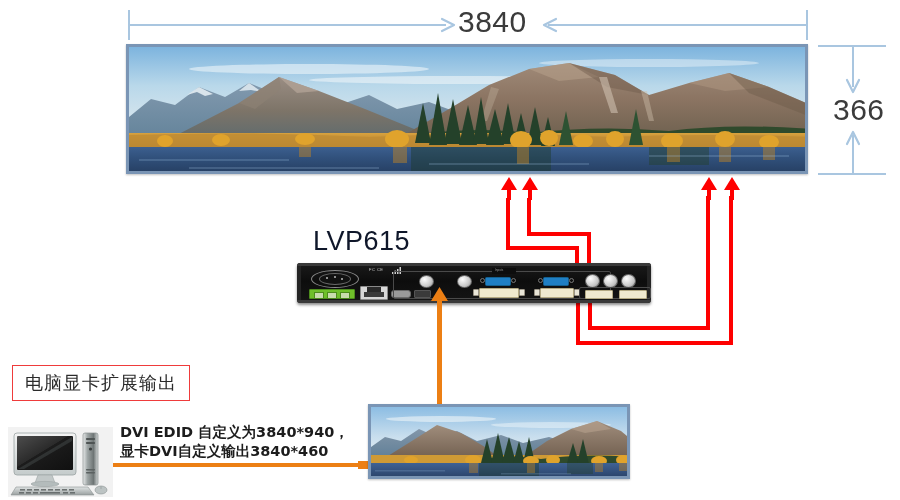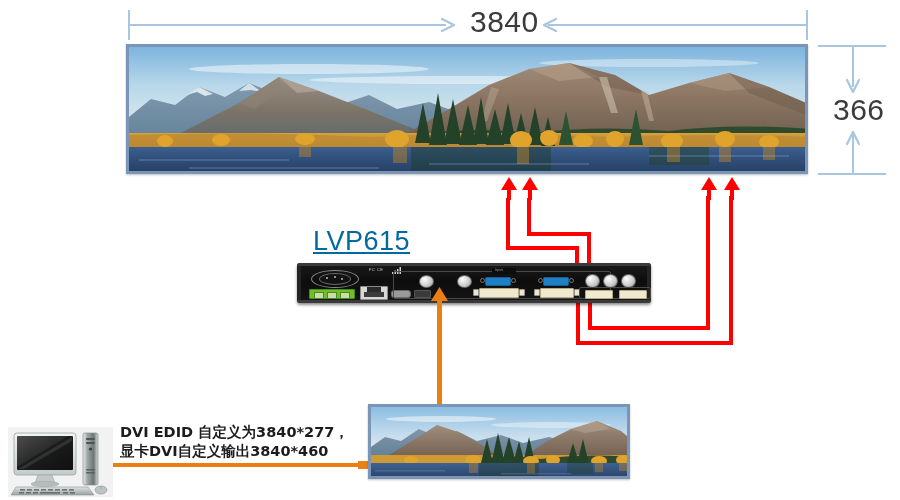--- a/index.html
+++ b/index.html
@@ -62,24 +62,23 @@
   .pano {
     position: absolute;
     inset: 0;
     overflow: hidden;
   }
 
   
   .lvp-title {
     position: absolute;
     font-size: 27px;
-    color: #0369a1;
+    color: #0f172a;
     letter-spacing: 0.5px;
     white-space: nowrap;
-    text-decoration: underline;
   }
   .redbox {
     position: absolute;
     box-sizing: border-box;
     border: 1.5px solid #ef3b3b;
     background: #ffffff;
     display: flex;
     align-items: center;
     justify-content: center;
   }
@@ -228,21 +227,21 @@
   <div class="dimline-h" style="left:128px; top:24px; width:318px;"></div>
   <svg class="arrowhead" style="left:440px; top:15px;" width="20" height="20" viewBox="0 0 20 20">
     <path d="M2,4 L14,10 L2,16" fill="none" stroke="#a9c6e0" stroke-width="2.2" stroke-linecap="round" stroke-linejoin="round"></path>
   </svg>
 
   <div class="dimline-h" style="left:548px; top:24px; width:258px;"></div>
   <svg class="arrowhead" style="left:538px; top:15px;" width="20" height="20" viewBox="0 0 20 20">
     <path d="M18,4 L6,10 L18,16" fill="none" stroke="#a9c6e0" stroke-width="2.2" stroke-linecap="round" stroke-linejoin="round"></path>
   </svg>
 
-  <div class="dimlabel nosel" style="left:470px; top:5px;">3840</div>
+  <div class="dimlabel nosel" style="left:458px; top:5px;">3840</div>
 
   <div class="screen-frame" style="left:126px; top:44px; width:682px; height:130px;">
     <div class="pano">
       <svg width="682" height="130" viewBox="0 0 682 130" preserveAspectRatio="none">
         <defs>
           <linearGradient id="sky" x1="0" y1="0" x2="0" y2="1">
             <stop offset="0%" stop-color="#7db4de"></stop>
             <stop offset="45%" stop-color="#b9d8ea"></stop>
             <stop offset="100%" stop-color="#dfe9ee"></stop>
           </linearGradient>
@@ -550,22 +549,25 @@
         <g opacity="0.2" fill="#9fc2e2">
           <rect x="4" y="63" width="70" height="1.5"></rect>
           <rect x="30" y="69" width="80" height="1.5"></rect>
           <rect x="130" y="66" width="70" height="1.5"></rect>
           <rect x="180" y="71" width="70" height="1.5"></rect>
         </g>
       </svg>
     </div>
   </div>
 
-
-  <div class="calloutText nosel" style="left:120px; top:423px;">DVI EDID 自定义为3840*277，</div>
+  <div class="redbox" style="left:12px; top:365px; width:178px; height:36px;">
+    <span>电脑显卡扩展输出</span>
+  </div>
+
+  <div class="calloutText nosel" style="left:120px; top:423px;">DVI EDID 自定义为3840*940，</div>
   <div class="calloutText nosel" style="left:120px; top:442px;">显卡DVI自定义输出3840*460</div>
 
   <div class="pcbox" style="left:8px; top:427px; width:105px; height:70px;">
     <svg width="105" height="70" viewBox="0 0 105 70">
       <defs>
         <linearGradient id="scr" x1="0" y1="0" x2="1" y2="1">
           <stop offset="0%" stop-color="#4d4d4d"></stop>
           <stop offset="45%" stop-color="#2b2b2b"></stop>
           <stop offset="46%" stop-color="#1c1c1c"></stop>
           <stop offset="100%" stop-color="#101010"></stop>

